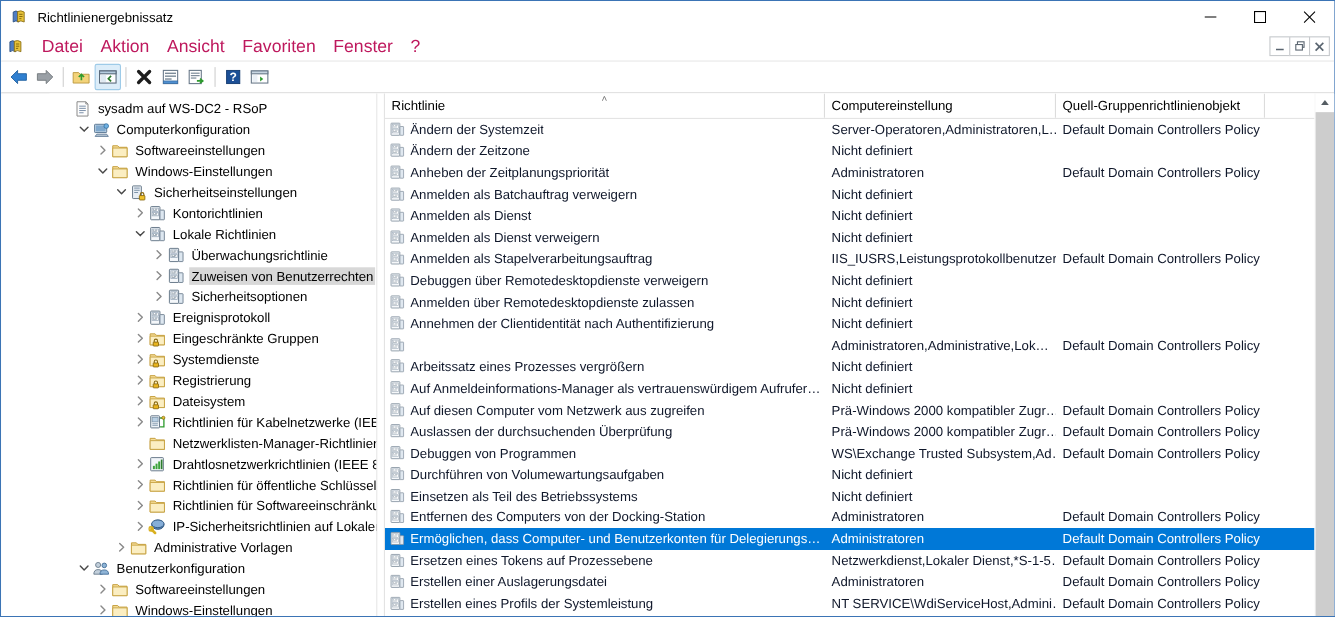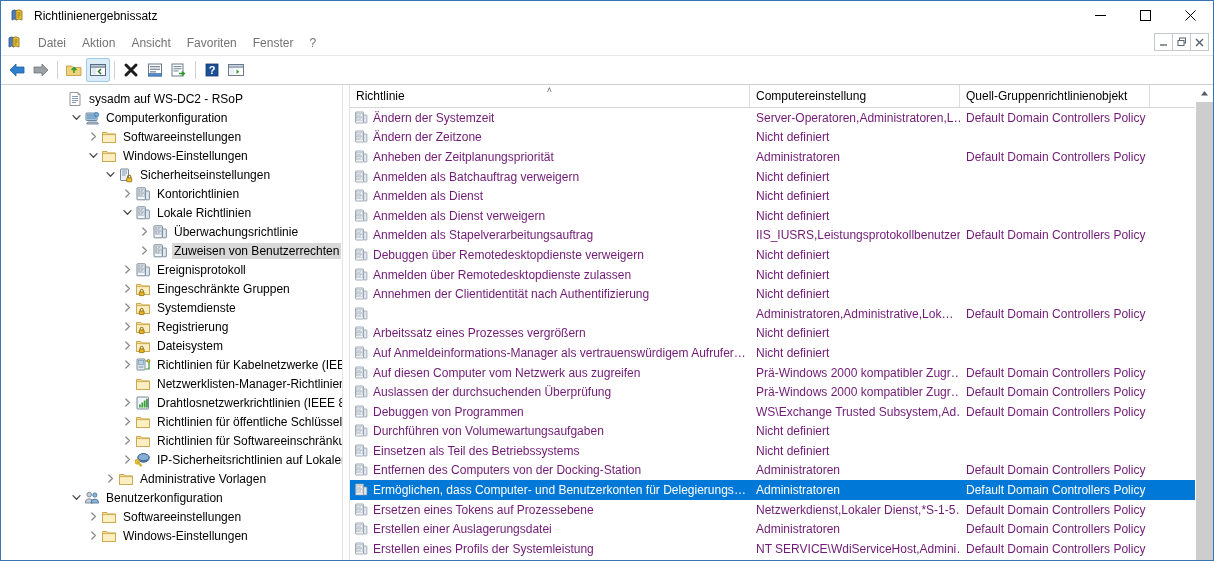--- a/index.html
+++ b/index.html
@@ -74,23 +74,23 @@
     border-bottom: 1px solid #e8e8e8;
   }
   .menubar .mdi-icon {
     width: 16px;
     height: 16px;
     margin-left: 6px;
     margin-right: 7px;
     flex: 0 0 auto;
   }
   .menu-item {
-    font-size: 12px;
+    font-size: 16px;
     padding: 3px 8px;
-    color: #737373;
+    color: #be185d;
     white-space: nowrap;
     cursor: default;
   }
   .mdi-controls {
     position: absolute;
     right: 4px;
     top: 3px;
     display: flex;
     gap: 0px;
   }
@@ -244,21 +244,21 @@
     bottom: 0;
     overflow: hidden;
     background: #ffffff;
   }
   .lv-row {
     display: flex;
     height: 19.6px;
     align-items: center;
     white-space: nowrap;
     font-size: 12px;
-    color: #701a75;
+    color: #0f172a;
   }
   .lv-row.selected {
     background: #0078d7;
     color: #ffffff;
   }
   .cell {
     box-sizing: border-box;
     overflow: hidden;
     text-overflow: ellipsis;
     white-space: nowrap;
@@ -590,20 +590,38 @@
                 <rect x="2" y="1.8" width="8.4" height="12" rx="0.6" fill="#f4f7fa" stroke="#6a7b8c" stroke-width="0.9"></rect>
                 <rect x="3.3" y="3.2" width="5.8" height="3" fill="#ffffff" stroke="#9aaabb" stroke-width="0.7"></rect>
                 <rect x="3.3" y="7.2" width="5.8" height="3" fill="#ffffff" stroke="#9aaabb" stroke-width="0.7"></rect>
                 <path d="M4 4.2 h1 M6 4.2 h2 M4 5.2 h3.5 M4 8.2 h1 M6 8.2 h2 M4 9.2 h3.5" stroke="#6a7b8c" stroke-width="0.6"></path>
                 <rect x="10.4" y="5" width="4" height="8.8" rx="0.5" fill="#dde7f0" stroke="#6a7b8c" stroke-width="0.8"></rect>
               </svg>
             </span>
             <span class="tree-label">Zuweisen von Benutzerrechten</span>
           </div>
           <div class="tree-row">
+            <span class="indent" style="width: 91px;"></span>
+            <span class="tw">
+              <svg width="11" height="11" viewBox="0 0 11 11">
+                <path d="M3.8 2 L7.4 5.5 L3.8 9" fill="none" stroke="#8a8a8a" stroke-width="1.3" stroke-linecap="round" stroke-linejoin="round"></path>
+              </svg>
+            </span>
+            <span class="tree-icon">
+              <svg width="16" height="16" viewBox="0 0 16 16">
+                <rect x="2" y="1.8" width="8.4" height="12" rx="0.6" fill="#f4f7fa" stroke="#6a7b8c" stroke-width="0.9"></rect>
+                <rect x="3.3" y="3.2" width="5.8" height="3" fill="#ffffff" stroke="#9aaabb" stroke-width="0.7"></rect>
+                <rect x="3.3" y="7.2" width="5.8" height="3" fill="#ffffff" stroke="#9aaabb" stroke-width="0.7"></rect>
+                <path d="M4 4.2 h1 M6 4.2 h2 M4 5.2 h3.5 M4 8.2 h1 M6 8.2 h2 M4 9.2 h3.5" stroke="#6a7b8c" stroke-width="0.6"></path>
+                <rect x="10.4" y="5" width="4" height="8.8" rx="0.5" fill="#dde7f0" stroke="#6a7b8c" stroke-width="0.8"></rect>
+              </svg>
+            </span>
+            <span class="tree-label">Sicherheitsoptionen</span>
+          </div>
+          <div class="tree-row">
             <span class="indent" style="width: 74px;"></span>
             <span class="tw">
               <svg width="11" height="11" viewBox="0 0 11 11">
                 <path d="M3.8 2 L7.4 5.5 L3.8 9" fill="none" stroke="#8a8a8a" stroke-width="1.3" stroke-linecap="round" stroke-linejoin="round"></path>
               </svg>
             </span>
             <span class="tree-icon">
               <svg width="16" height="16" viewBox="0 0 16 16">
                 <rect x="2" y="1.8" width="8.4" height="12" rx="0.6" fill="#f4f7fa" stroke="#6a7b8c" stroke-width="0.9"></rect>
                 <rect x="3.3" y="3.2" width="5.8" height="3" fill="#ffffff" stroke="#9aaabb" stroke-width="0.7"></rect>

